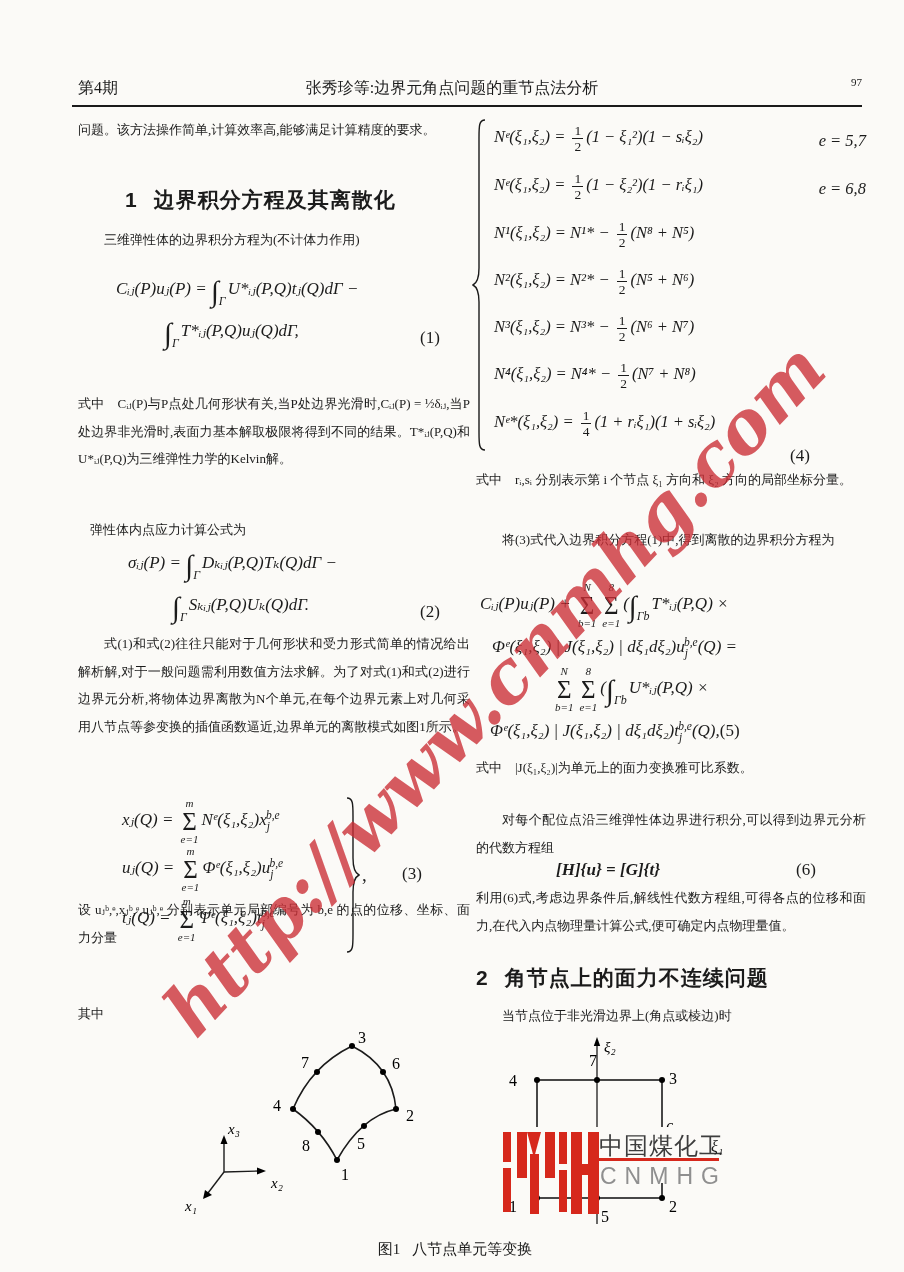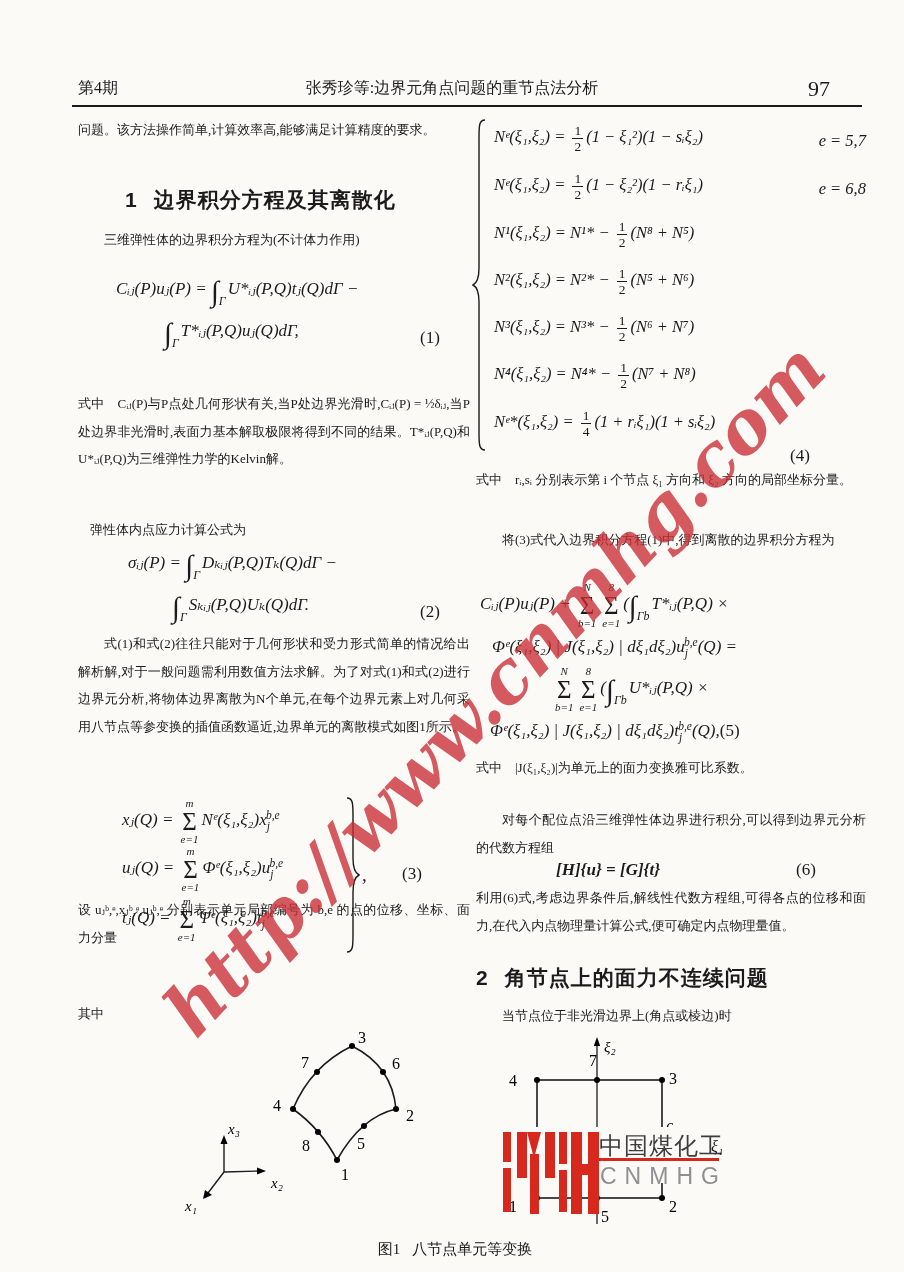--- a/index.html
+++ b/index.html
@@ -44,21 +44,21 @@
   .cap .cl{margin-right:12px;}
   svg text{font-family:"Liberation Serif","DejaVu Serif",serif;}
 </style>
 </head>
 <body>
 
 <div class="page">
 
   <div class="hd" style="left:78px;top:78px;">第4期</div>
   <div class="hd" style="left:0;top:78px;width:904px;text-align:center;">张秀珍等:边界元角点问题的重节点法分析</div>
-  <div class="hd" style="left:768px;top:76px;width:62px;text-align:right;font-size:22px;">97</div>
+  <div class="hd" style="left:800px;top:76px;width:62px;text-align:right;font-size:11px;">97</div>
   <div class="rule" style="left:72px;top:105px;width:790px;height:2px;"></div>
 
   <div class="wm">http://www.cnmhg.com</div>
 
   <div class="blk" style="left:78px;top:116px;width:390px;">问题。该方法操作简单,计算效率高,能够满足计算精度的要求。</div>
 
   <div class="h1" style="left:78px;top:186px;margin-left:47px;">
     <span class="no">1</span><span>边界积分方程及其离散化</span>
   </div>
 

